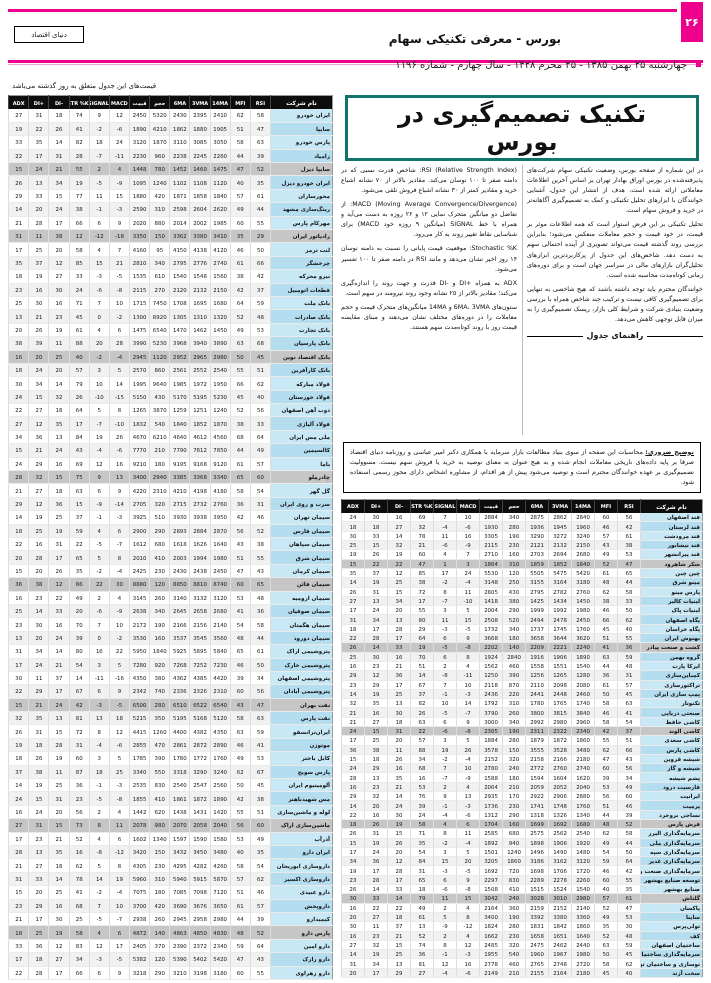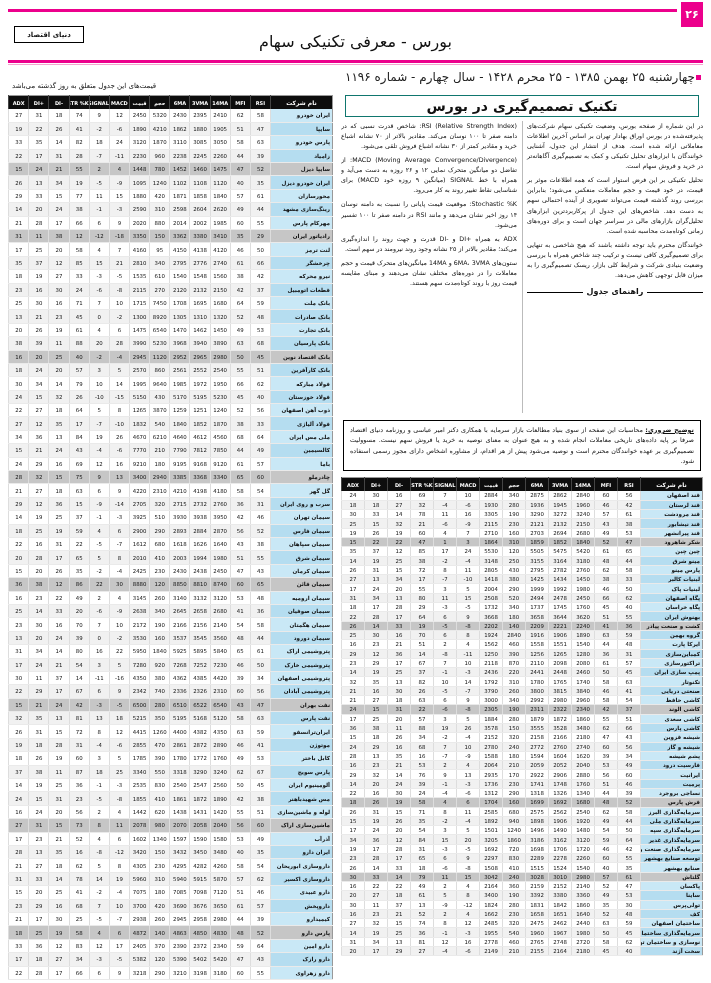--- a/index.html
+++ b/index.html
@@ -1,38 +1,38 @@
 <!DOCTYPE html>
 <html lang="fa" dir="rtl"><head>
 <meta charset="utf-8">
 <style>
   html,body{margin:0;padding:0;background:#888;}
   *{box-sizing:border-box;}
   .page{position:relative;width:711px;height:983px;margin:0 auto;background:#fff;overflow:hidden;
         direction:rtl;font-family:"DejaVu Sans",sans-serif;color:#111;}
   
   .topline{position:absolute;top:9px;left:8px;right:34px;height:3px;background:#ec008c;}
-  .pagenum{position:absolute;top:2px;right:8px;width:22px;height:25px;background:#ec008c;color:#fff;
+  .pagenum{position:absolute;top:2px;right:8px;width:22px;height:40px;background:#ec008c;color:#fff;
            font-size:11px;font-weight:bold;display:flex;align-items:center;justify-content:center;}
   .masthead{position:absolute;top:26px;left:14px;width:70px;height:17px;border:1px solid #000;
-            display:flex;align-items:center;justify-content:center;font-size:7px;font-weight:bold;}
+            display:flex;align-items:center;justify-content:center;font-size:7px;font-weight:normal;}
   
-  .section-title{position:absolute;top:32px;right:150px;left:150px;text-align:center;
-                 font-size:16px;font-weight:normal;letter-spacing:0.5px;}
+  .section-title{position:absolute;top:32px;right:150px;left:150px;text-align:right;
+                 font-size:12px;font-weight:bold;letter-spacing:0.5px;}
   .pinkrule{position:absolute;top:60px;left:8px;right:8px;height:2.5px;background:#ec008c;}
   .pinkrule:after{content:"";position:absolute;top:4px;left:0;right:0;height:0.5px;background:#f5a3cf;}
-  .dateline{position:absolute;top:70px;right:10px;font-size:12px;color:#222;display:flex;align-items:center;gap:1px;}
+  .dateline{position:absolute;top:59px;right:10px;font-size:10px;color:#222;display:flex;align-items:center;gap:9px;}
   .bullet{display:inline-block;width:5px;height:5px;background:#ec008c;}
   .tablenote{position:absolute;top:82px;left:12px;font-size:7px;font-weight:normal;}
   
   .content{position:absolute;top:95px;left:8px;right:8px;bottom:5px;display:flex;gap:8px;}
   .article-area{width:362px;display:flex;flex-direction:column;}
   .table-area{flex:1;}
-  .headline{border:1px solid #0f766e;padding:2px 16px;margin:0 4px 4px 4px;text-align:center;
-            font-size:14px;font-weight:bold;}
+  .headline{border:3px solid #0f766e;padding:2px 16px;margin:0 4px 4px 4px;text-align:center;
+            font-size:24px;font-weight:bold;}
   .cols{height:292px;overflow:hidden;column-count:2;column-gap:10px;column-rule:0.5px solid #bbb;
         font-size:6.3px;line-height:1.6;text-align:justify;}
   .cols p{margin:0 0 4px 0;}
   .guide-h{display:flex;align-items:center;gap:4px;font-size:8px;font-weight:bold;margin:6px 0;}
   .guide-h:before,.guide-h:after{content:"";flex:1;border-top:1px solid #000;}
   .notebox{border:1.6px solid #000;margin:7px 2px 6px 2px;padding:4px 6px;font-size:6.4px;line-height:1.6;text-align:justify;}
   .notebox b{text-decoration:underline;}
   
   table{width:100%;border-collapse:collapse;table-layout:fixed;border:0.5px solid #999;}
   thead th{background:#0d0d0d;color:#fff;font-size:5px;font-weight:bold;padding:3px 0;

